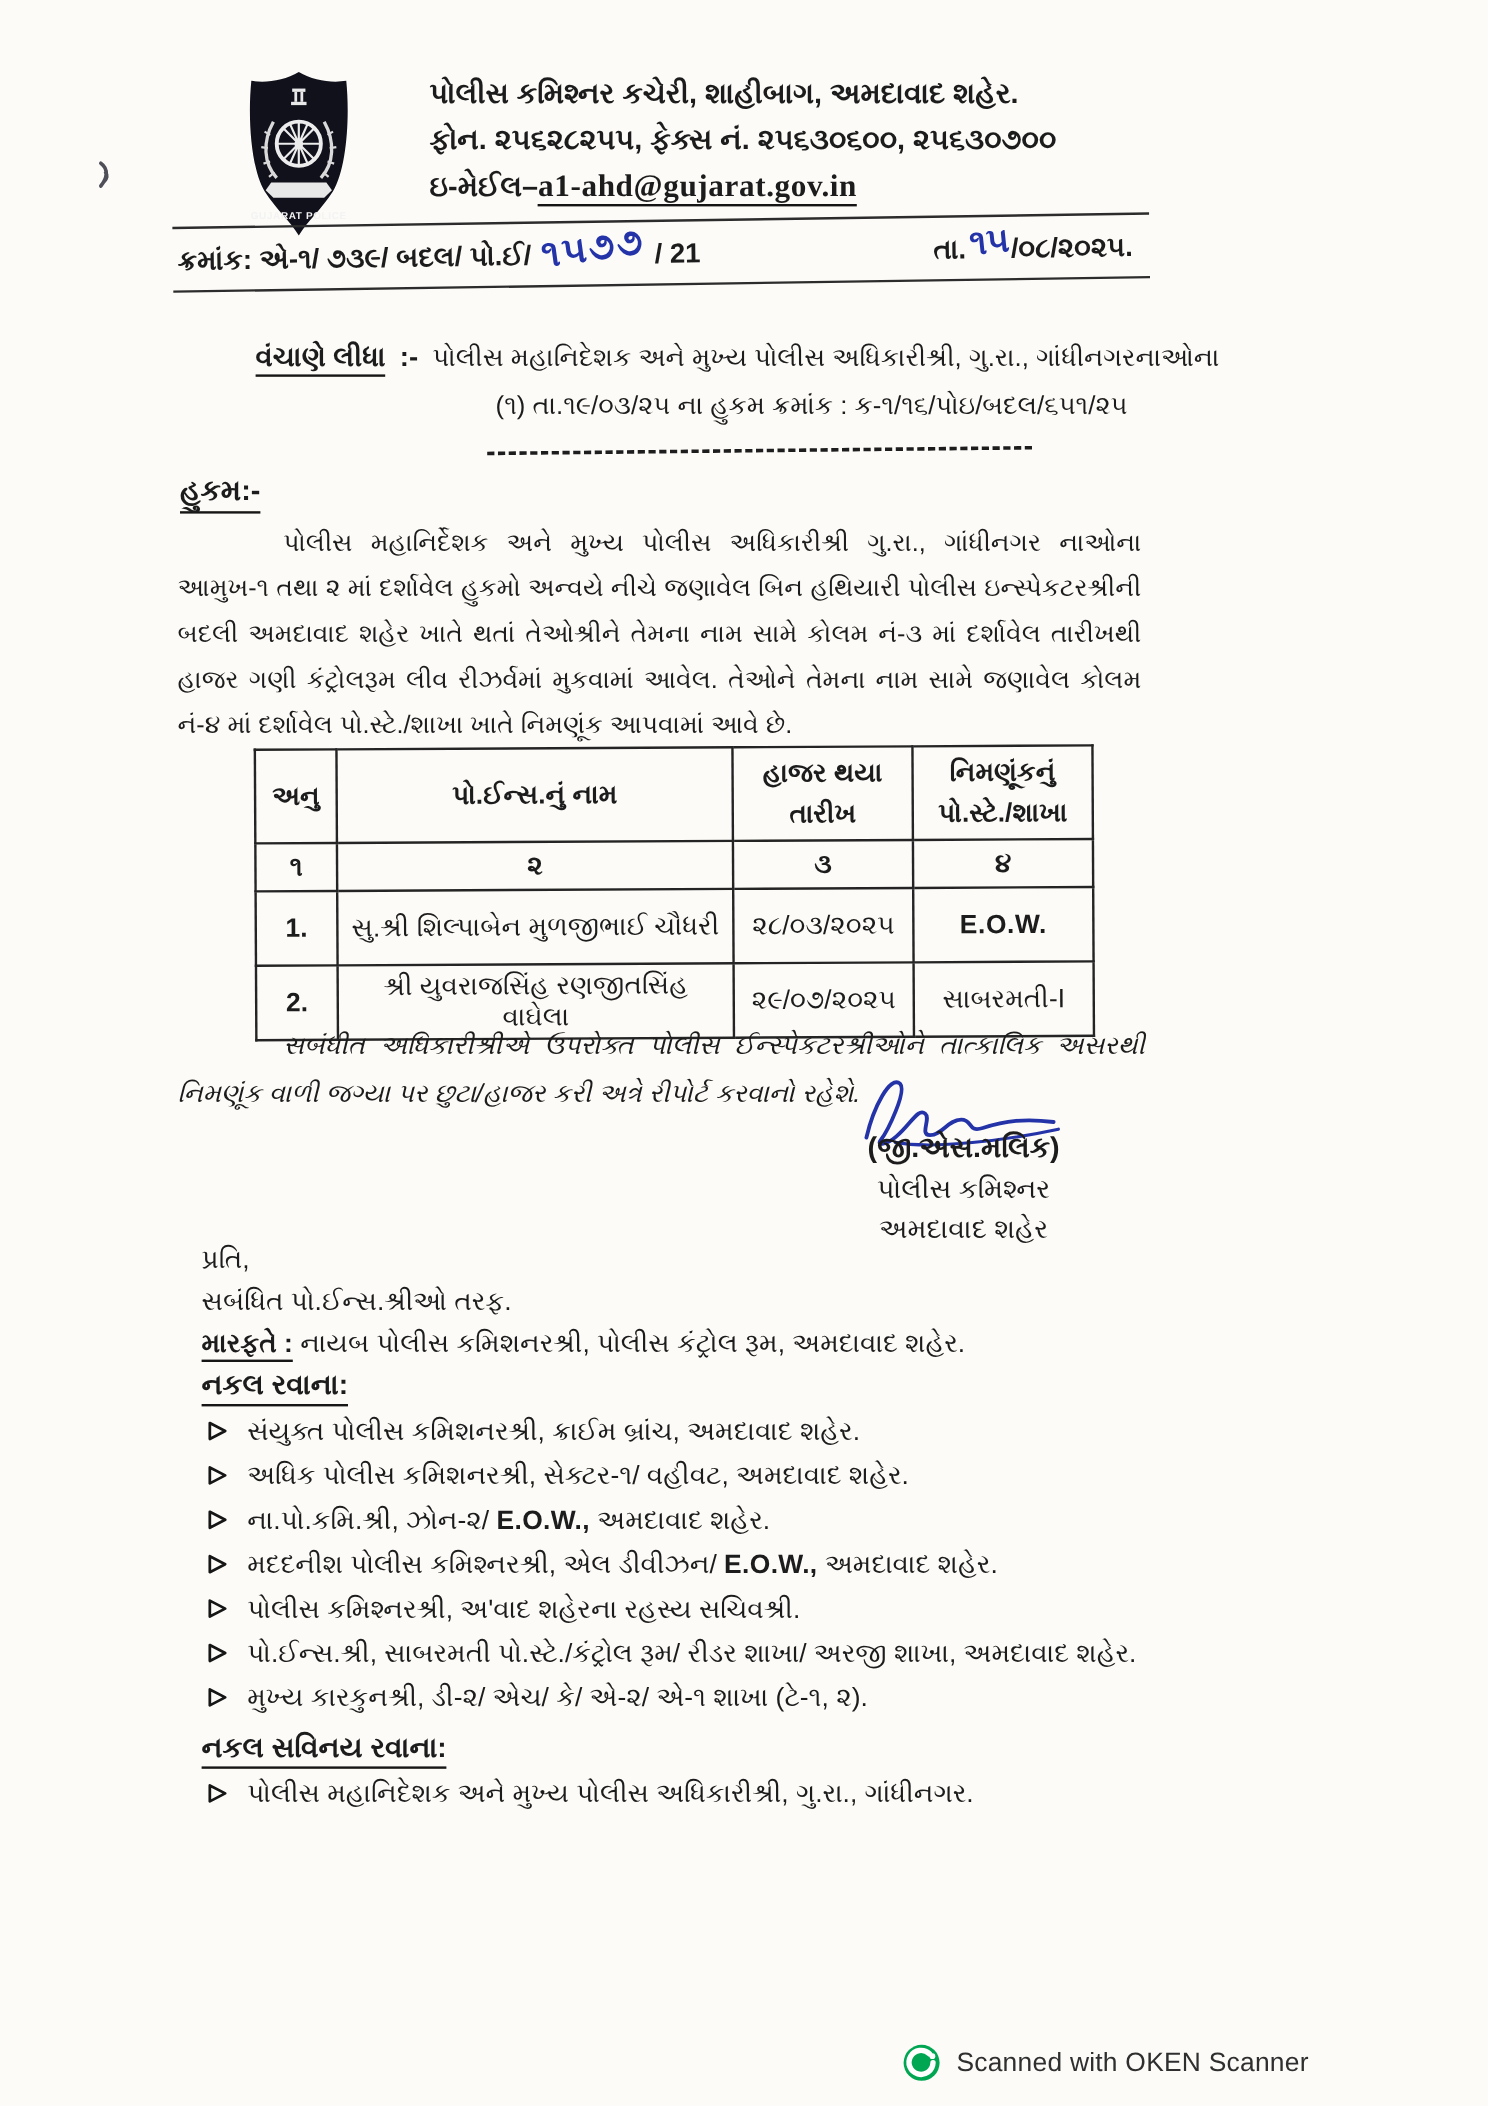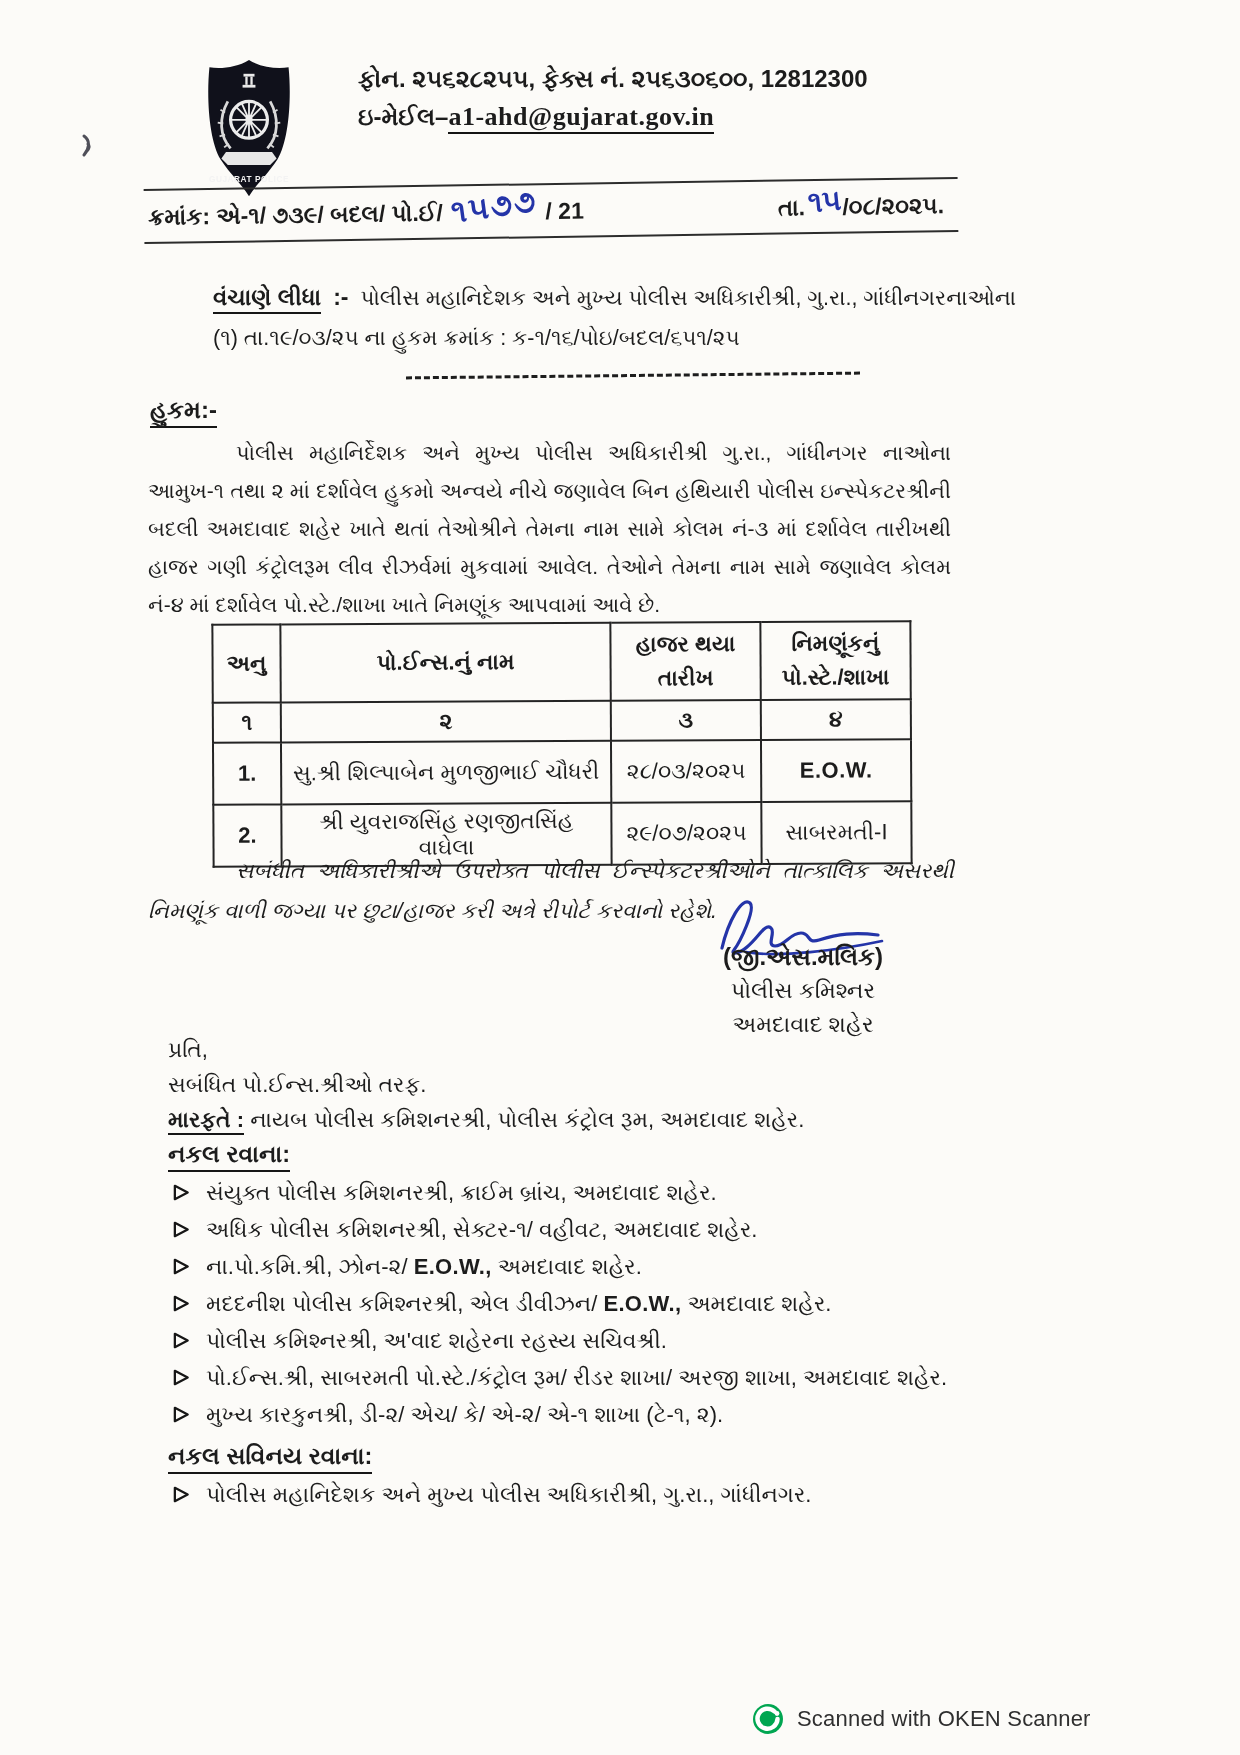--- a/index.html
+++ b/index.html
@@ -21,21 +21,21 @@
                padding:6px 14px 9px 4px; font-size:23px; font-weight:600; }
   .hand { color:#2434a8; font-weight:bold; display:inline-block; }
   .hand-no { font-size:31px; transform:rotate(-7deg); position:relative; top:-3px; margin:0 8px; letter-spacing:2px; }
   .hand-dt { font-size:29px; transform:rotate(-5deg); position:relative; top:-4px; margin:0 1px 0 3px; }
 
   
   .read { position:absolute; left:213px; top:268px; font-size:21.5px; }
   .read-first { white-space:nowrap;margin-top:16px; }
   .read-label { font-weight:bold; font-size:23px; border-bottom:2.5px solid #161616; padding-bottom:2px; }
   .read-sep { font-weight:bold; font-size:23px; margin:0 6px 0 6px; }
-  .read-refs { margin-top:9px; line-height:36px; white-space:nowrap; }
+  .read-refs { margin-left:200px; margin-top:9px; line-height:36px; white-space:nowrap; }
 
   .dashline { position:absolute; left:406px; top:374px; width:454px; border-top:3.5px dashed #1d1d1d;
               transform:rotate(-0.6deg); }
 
   
   .order-h { position:absolute; left:150px; top:396px; font-size:24px; font-weight:bold;
              border-bottom:2.5px solid #161616; padding-bottom:2px; }
   .order-body { position:absolute; left:148px; top:434px; width:803px; font-size:21px;
                 line-height:38px; text-align:justify; text-indent:88px; }
 
@@ -101,21 +101,22 @@
       <path d="M27 50 C17 68 18 88 30 101"></path>
       <path d="M73 50 C83 68 82 88 70 101"></path>
       <path d="M24 62 l-5 -3 M22 74 l-6 -1 M24 86 l-6 2 M28 96 l-5 4" stroke-width="2"></path>
       <path d="M76 62 l5 -3 M78 74 l6 -1 M76 86 l6 2 M72 96 l5 4" stroke-width="2"></path>
     </g>
     <path d="M25 105 L75 105 L80 112 L73 119 L27 119 L20 112 Z" fill="#e8e8e8"></path>
     <text x="50" y="138" text-anchor="middle" font-size="9" font-weight="bold" fill="#f3f3f3" font-family="Liberation Sans, sans-serif" letter-spacing="0.6">GUJARAT POLICE</text>
   </svg>
 
   <div class="hdr-text">
-    <div>ફોન. ૨૫૬૨૮૨૫૫, ફેક્સ નં. ૨૫૬૩૦૬૦૦, 12812300</div>
+    <div>પોલીસ કમિશ્નર કચેરી, શાહીબાગ, અમદાવાદ શહેર.</div>
+    <div>ફોન. ૨૫૬૨૮૨૫૫, ફેક્સ નં. ૨૫૬૩૦૬૦૦, ૨૫૬૩૦૭૦૦</div>
     <div class="email-line">
       <span>ઇ-મેઈલ–</span><span class="email">a1-ahd@gujarat.gov.in</span>
     </div>
   </div>
 
   <div class="ref-strip">
     <span>
       <span>ક્રમાંક: એ-૧/ ૭૩૯/ બદલ/ પો.ઈ/</span><span class="hand hand-no">૧૫૭૭</span><span>/ 21</span>
     </span>
     <span>

